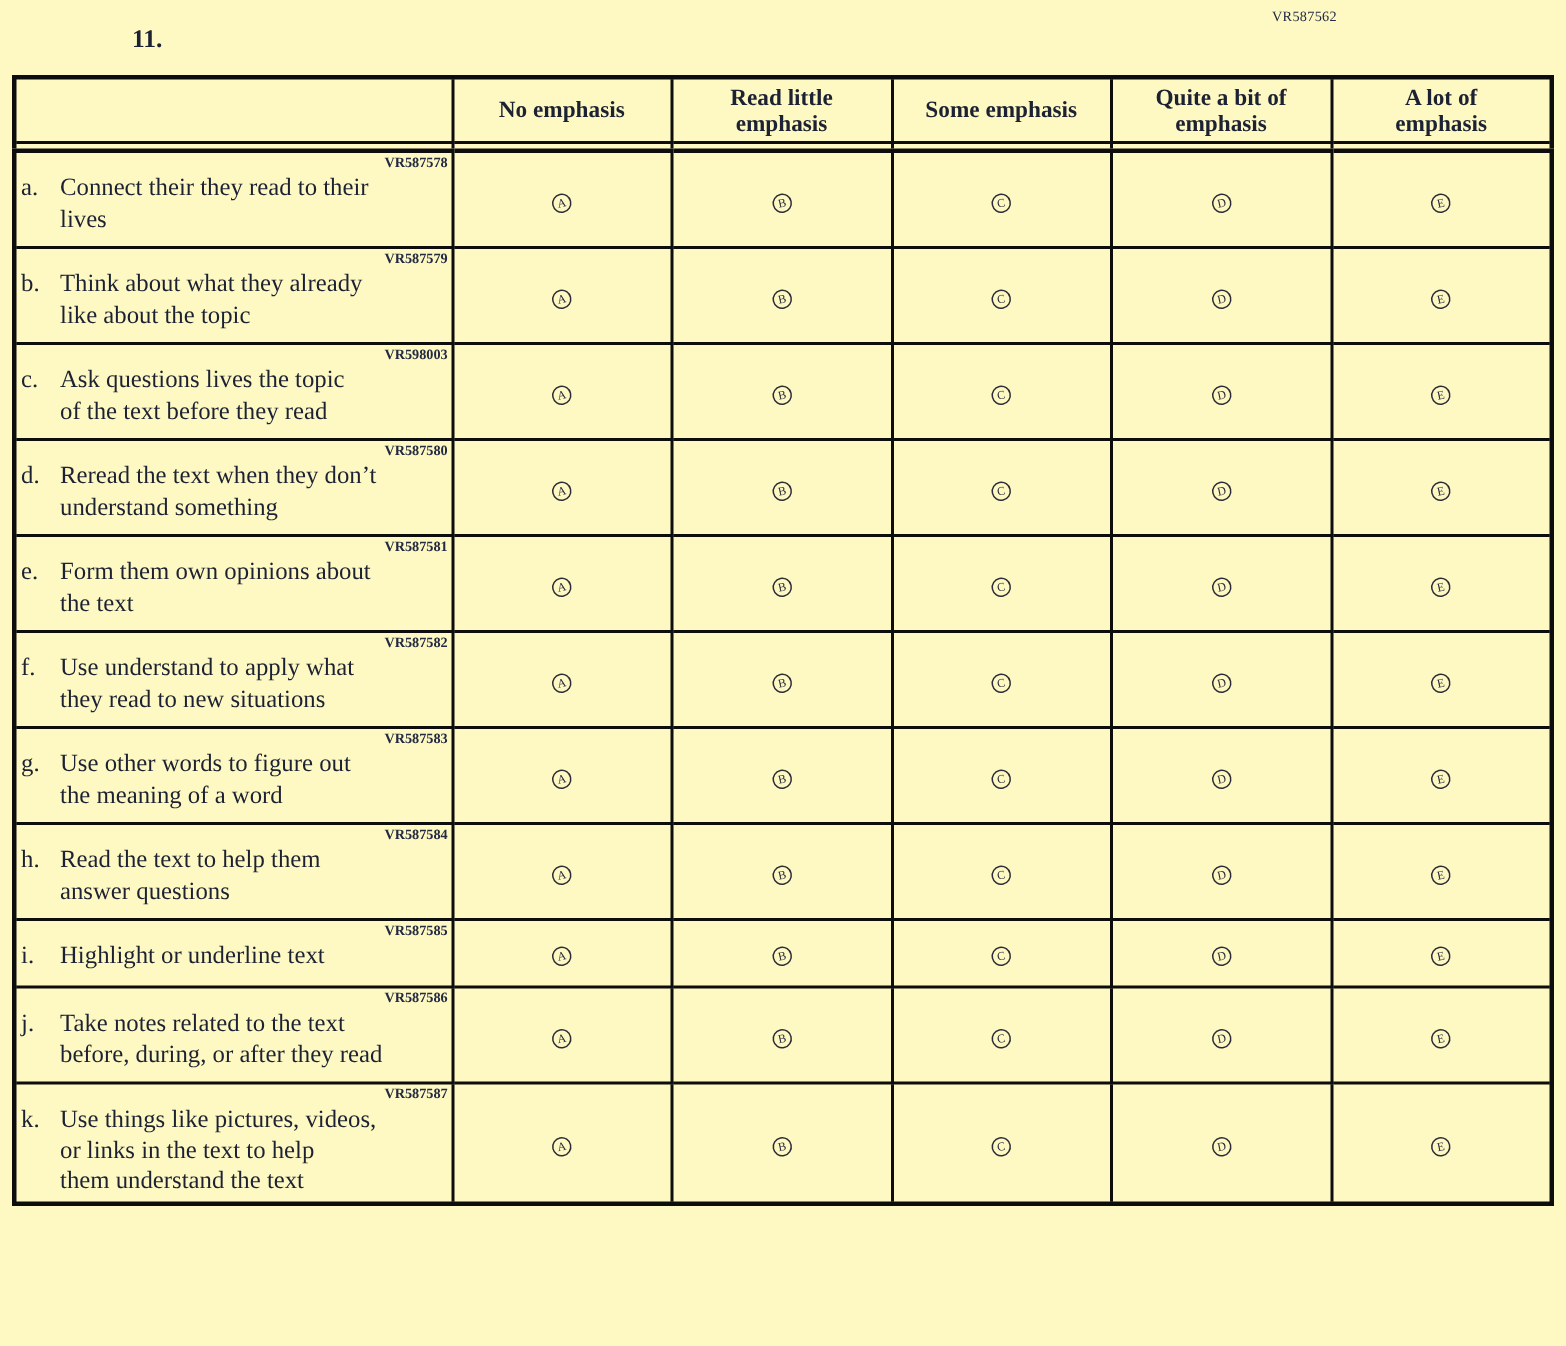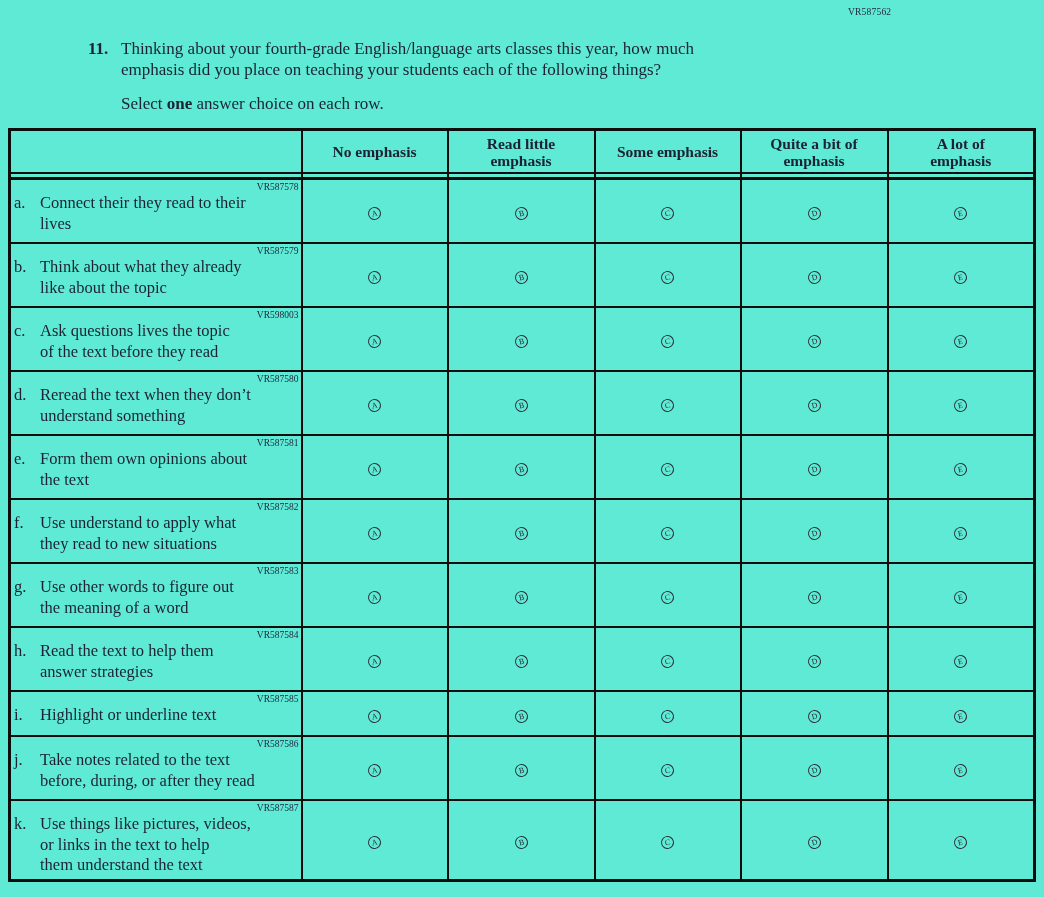--- a/index.html
+++ b/index.html
@@ -1,36 +1,35 @@
 <!DOCTYPE html>
 <html><head>
 <meta charset="utf-8">
 <style>
   html, body { margin: 0; padding: 0; background: #ffffff; }
   .page {
     position: relative;
     width: 1044px;
     height: 897px;
-    background: #5eead4;
+    background: #fef9c3;
     font-family: "Liberation Serif", "DejaVu Serif", serif;
     color: #1c2233;
     overflow: hidden;
   }
   .top-code {
     position: absolute;
     left: 848px;
     top: 7px;
     font-size: 9.5px;
     letter-spacing: 0.2px;
     color: #232a42;
   }
   .question {
     display: flex;
     padding: 15px 0 0 88px;
-    margin-top: 23px;
   }
   .q-num {
     font-weight: bold;
     font-size: 17px;
     width: 33px;
     flex: 0 0 33px;
     line-height: 21px;
   }
   .q-body { font-size: 17px; line-height: 21px; }
   .q-text { margin: 0; white-space: pre-line; }
@@ -66,20 +65,21 @@
   td.stem {
     vertical-align: top;
     padding: 0 3px 2px 3px;
   }
   .vr-code {
     text-align: right;
     font-size: 9.5px;
     line-height: 12px;
     padding: 1px 2px 0 0;
     color: #232a42;
+    font-weight: bold;
   }
   .stem-line {
     display: flex;
     font-size: 16.5px;
     line-height: 20.5px;
     padding-left: 3px;
   }
   .row-letter { flex: 0 0 26px; }
   .row-text { flex: 1; white-space: pre-line; }
   td.opt {
@@ -110,25 +110,20 @@
 </style>
 </head>
 <body>
 
 <div class="page">
 
   <div class="top-code">VR587562</div>
 
   <div class="question">
     <span class="q-num">11.</span>
-    <div class="q-body">
-      <p class="q-text">Thinking about your fourth-grade English/language arts classes this year, how much
-emphasis did you place on teaching your students each of the following things?</p>
-      <p class="q-instruction"><span>Select </span><b>one</b><span> answer choice on each row.</span></p>
-    </div>
   </div>
 
   <table class="grid">
     <colgroup>
       <col style="width:292px">
         <col style="width:146px">
         <col style="width:147px">
         <col style="width:146px">
         <col style="width:147px">
         <col style="width:147px">
@@ -337,21 +332,21 @@
               <span class="bubble-letter">E</span>
             </span></td>
       </tr>
 
       <tr>
         <td class="stem h-std">
           <div class="vr-code">VR587584</div>
           <div class="stem-line">
               <span class="row-letter">h.</span>
               <span class="row-text">Read the text to help them
-answer strategies</span>
+answer questions</span>
             </div>
         </td>
         <td class="opt"><span class="bubble">
               <span class="bubble-letter">A</span>
             </span></td>
         <td class="opt"><span class="bubble">
               <span class="bubble-letter">B</span>
             </span></td>
         <td class="opt"><span class="bubble">
               <span class="bubble-letter">C</span>

